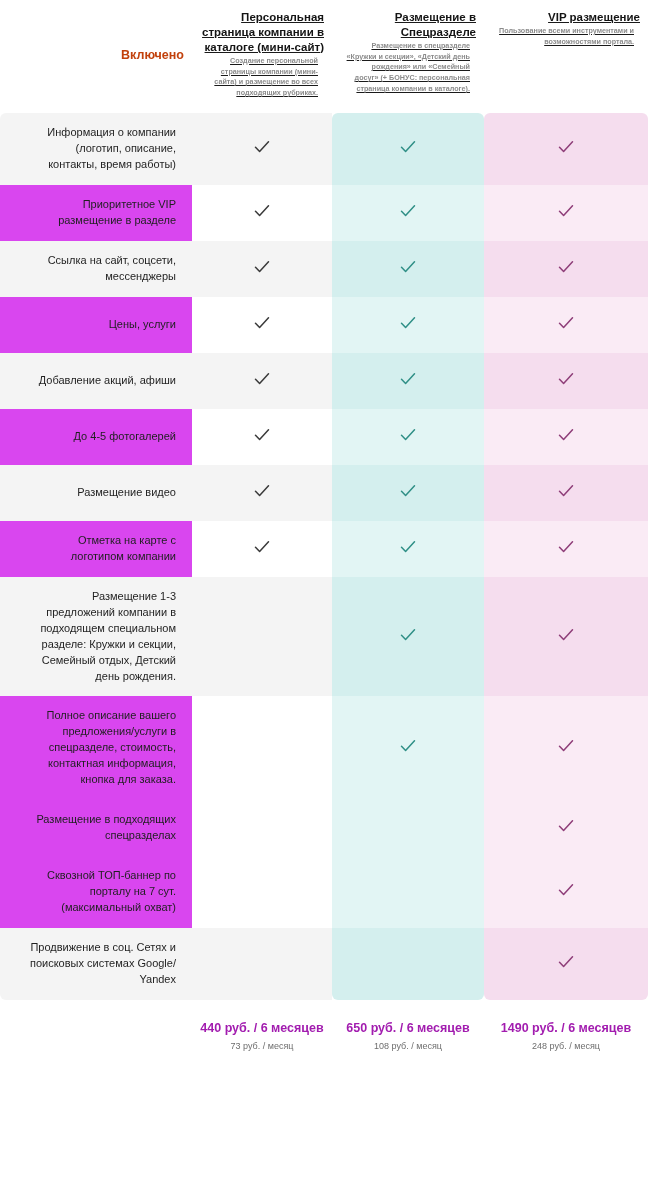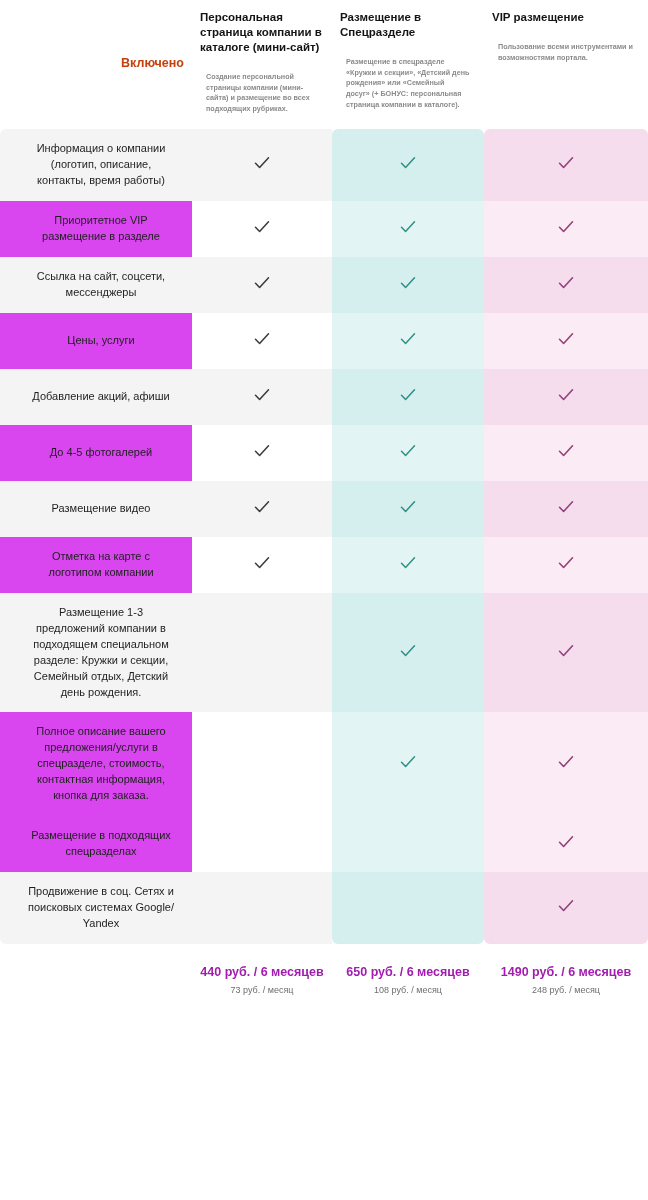--- a/index.html
+++ b/index.html
@@ -35,50 +35,51 @@
   }
   .hdr-feature {
     text-align: right;
     padding-left: 26px !important;
     font-size: 12.5px;
     font-weight: bold;
     color: #c2410c;
     vertical-align: middle !important;
   }
   .hdr-plan {
-    text-align: left;
+    text-align: right;
+    text-decoration: underline;
   }
   .hdr-plan .plan-title {
     font-size: 11.5px;
     font-weight: bold;
     line-height: 1.3;
     color: #141414;
     display: block;
   }
   .hdr-plan .plan-desc {
     display: block;
-    margin-top: 17px;
+    margin-top: 1px;
     font-size: 7.2px;
     line-height: 1.5;
     color: #8b8b8b;
     padding: 0 6px;
   }
 
   
   tbody td {
     vertical-align: middle;
     padding: 0;
     height: 56px;
   }
   td.feature {
     font-size: 11px;
     line-height: 1.45;
     color: #1f1f1f;
     padding: 12px 16px 12px 26px;
-    text-align: center;
+    text-align: right;
   }
   td.cell {
     text-align: center;
   }
   
   tr.odd td.feature { background: #f4f4f4; }
   tr.even td.feature { background: #d946ef; }
 
   tr.odd td.p1 { background: #f4f4f4; }
   tr.even td.p1 { background: #ffffff; }
@@ -282,20 +283,28 @@
               </svg></span></td>
         </tr>
         <tr class="even">
           <td class="feature">Размещение в подходящих спецразделах</td>
           <td class="cell p1"></td>
           <td class="cell p2"></td>
           <td class="cell p3"><span class="check"><svg width="18" height="18" viewBox="0 0 18 18" fill="none">
                 <path d="M2.5 9.2 L6.6 13.5 L15.5 3.8" stroke="#8e3d78" stroke-width="1.5" stroke-linecap="round" stroke-linejoin="round"></path>
               </svg></span></td>
         </tr>
+        <tr class="even">
+          <td class="feature">Сквозной ТОП-баннер по порталу на 7 сут. (максимальный охват)</td>
+          <td class="cell p1"></td>
+          <td class="cell p2"></td>
+          <td class="cell p3"><span class="check"><svg width="18" height="18" viewBox="0 0 18 18" fill="none">
+                <path d="M2.5 9.2 L6.6 13.5 L15.5 3.8" stroke="#8e3d78" stroke-width="1.5" stroke-linecap="round" stroke-linejoin="round"></path>
+              </svg></span></td>
+        </tr>
         <tr class="odd">
           <td class="feature">Продвижение в соц. Сетях и поисковых системах Google/ Yandex</td>
           <td class="cell p1"></td>
           <td class="cell p2"></td>
           <td class="cell p3"><span class="check"><svg width="18" height="18" viewBox="0 0 18 18" fill="none">
                 <path d="M2.5 9.2 L6.6 13.5 L15.5 3.8" stroke="#8e3d78" stroke-width="1.5" stroke-linecap="round" stroke-linejoin="round"></path>
               </svg></span></td>
         </tr>
       </tbody>
   </table>

